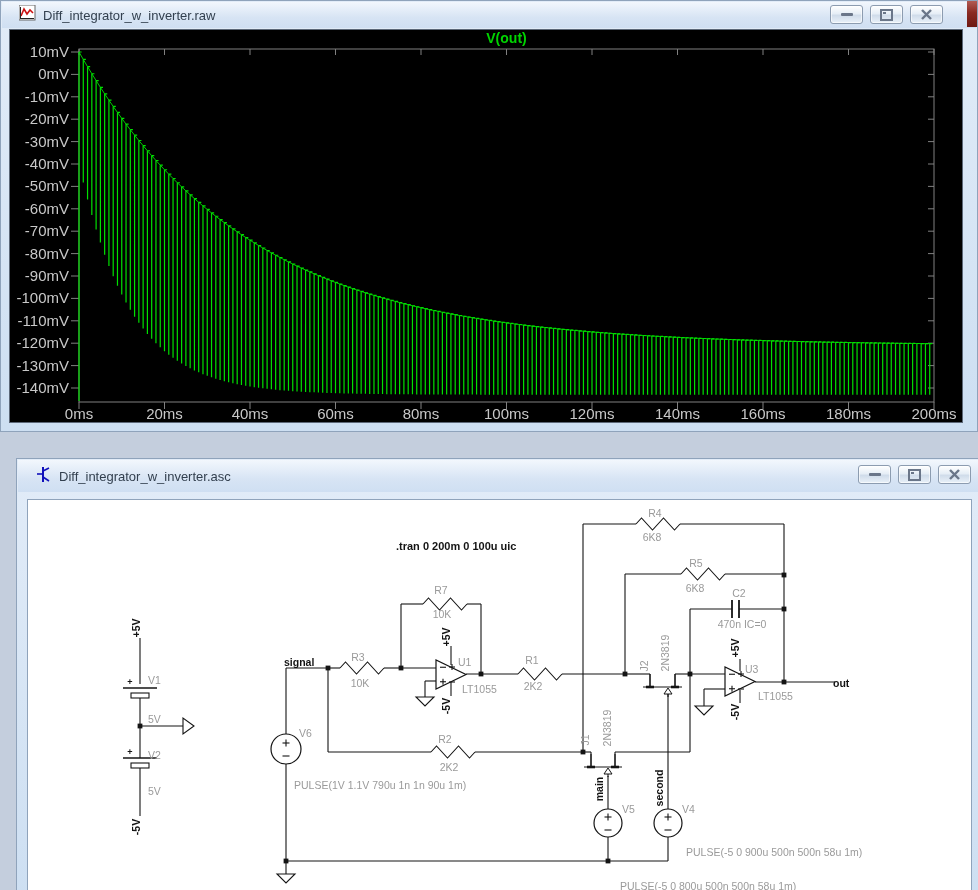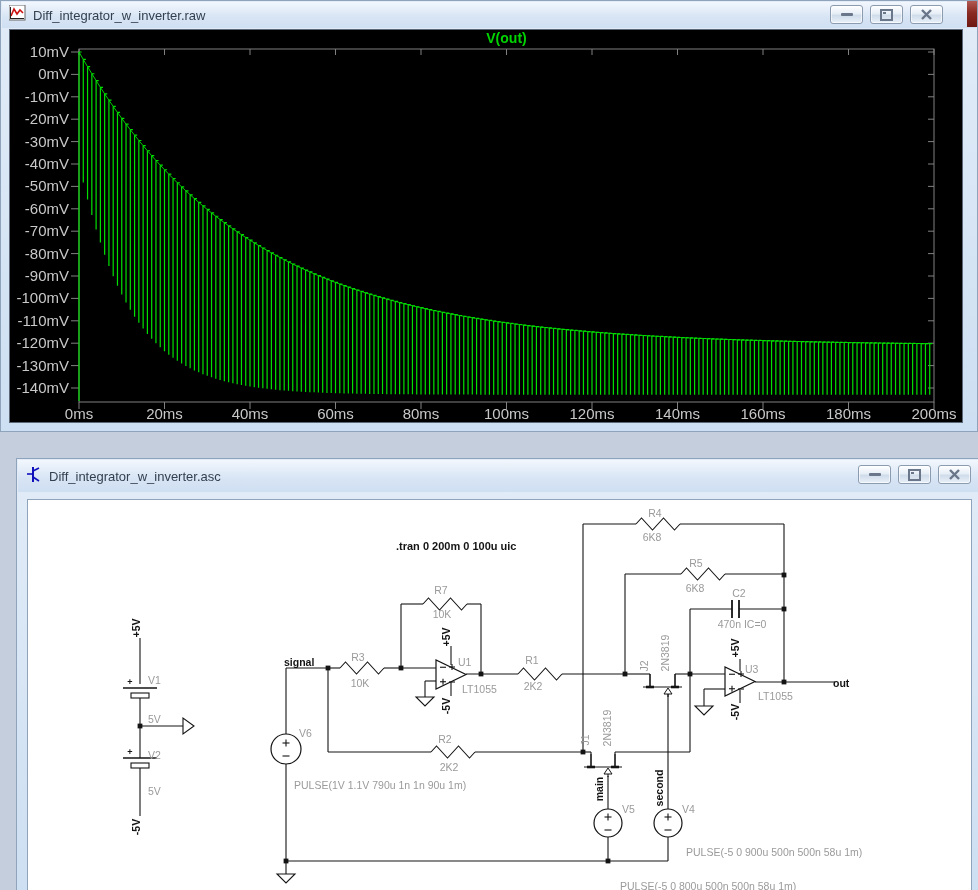--- a/index.html
+++ b/index.html
@@ -1,20 +1,20 @@
 <!DOCTYPE html>
 <html><head>
 <meta charset="utf-8">
 <style>
   html,body{margin:0;padding:0;}
   body{width:978px;height:890px;position:relative;background:#c4cedd;font-family:"Liberation Sans",sans-serif;overflow:hidden;}
   .window{position:absolute;left:0;width:978px;background:linear-gradient(#e2ecf8,#cddff2);border:1px solid #8fa3bb;box-sizing:border-box;}
   #win-plot{top:0;height:432px;}
   #win-schem{top:458px;height:446px;margin-left:16px;}
-  .titlebar{position:absolute;top:1px;left:1px;right:1px;display:flex;align-items:center;padding-left:7px;gap:7px;
+  .titlebar{position:absolute;top:1px;left:1px;right:1px;display:flex;align-items:center;padding-left:17px;gap:7px;
             background:linear-gradient(#f2f7fd,#d7e4f4 60%,#cfdff2);}
   #win-plot .titlebar{height:26px;}
   #win-schem .titlebar{height:32px;}
   .title-text{font-size:13px;color:#33404f;white-space:nowrap;}
   .win-buttons{position:absolute;display:flex;gap:7px;}
   #win-plot .win-buttons{right:34px;top:4px;}
   #win-schem .win-buttons{right:22px;top:6px;}
   .wbtn{width:31px;height:17px;border:1px solid #8c9cb0;border-radius:3px;
         background:linear-gradient(#ffffff,#e6eef6 45%,#d0dcea 55%,#e9f1f9);
         display:flex;align-items:center;justify-content:center;box-shadow:inset 0 0 0 1px rgba(255,255,255,.6);}

